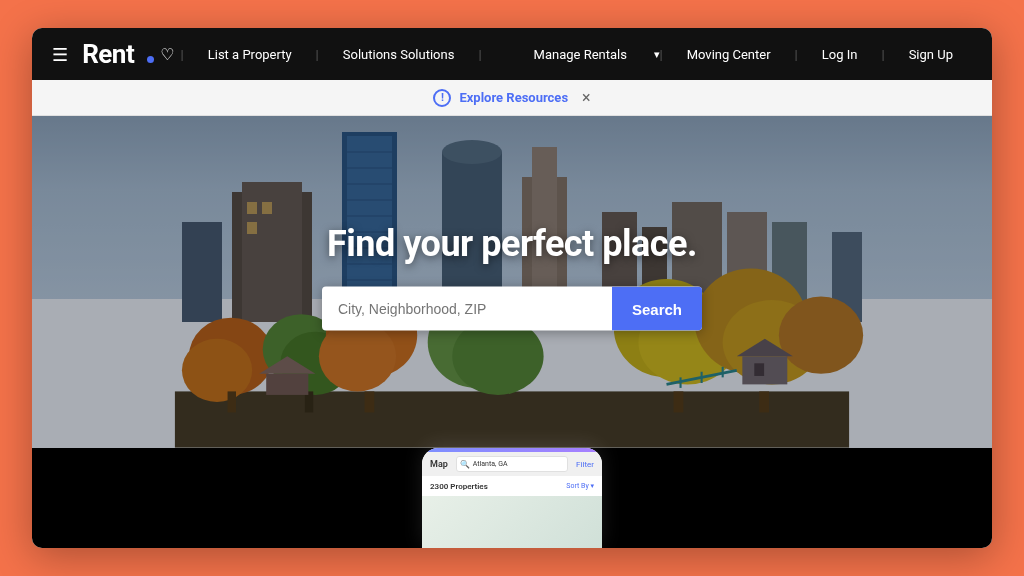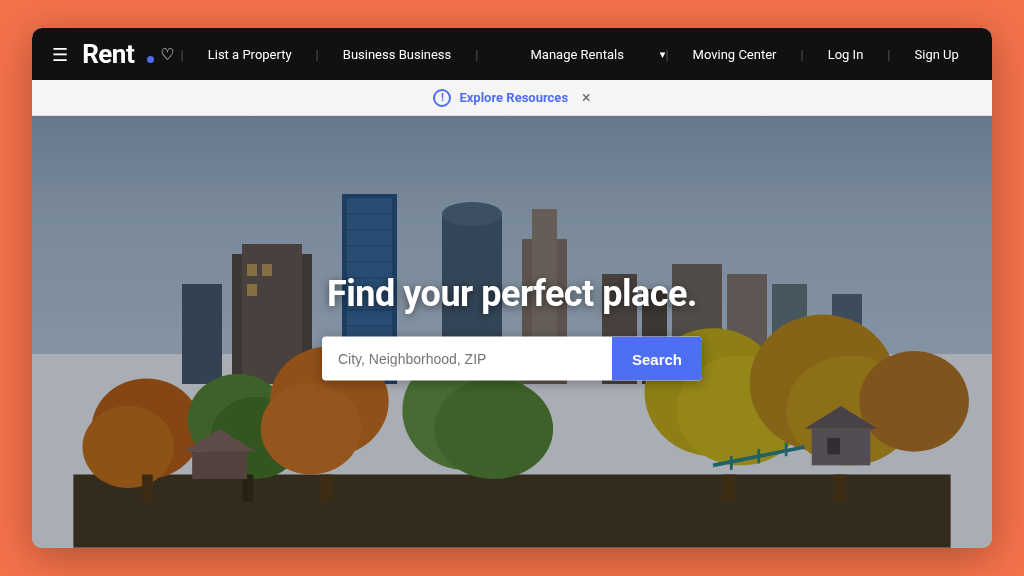--- a/index.html
+++ b/index.html
@@ -99,21 +99,21 @@
     .nav-heart {
       color: #fff;
       font-size: 16px;
       cursor: pointer;
       padding: 0 6px;
     }
 
     .manage-rentals {
       display: flex;
       align-items: center;
-      gap: 12px;
+      gap: 3px;
       margin-left: 28px;
     }
 
     
     .announcement-bar {
       background: #f5f5f5;
       height: 36px;
       display: flex;
       align-items: center;
       justify-content: center;
@@ -354,21 +354,21 @@
         <span class="logo-text">Rent</span>
         <span class="logo-dot"></span>
       </div>
     </div>
 
     <div class="nav-right">
       <span class="nav-heart">♡</span>
       <span class="nav-separator">|</span>
       <a class="nav-item">List a Property</a>
       <span class="nav-separator">|</span>
-      <a class="nav-item">Business Business</a>
+      <a class="nav-item">Solutions Solutions</a>
       <span class="nav-separator">|</span>
       <div class="manage-rentals">
         <span class="nav-item">Manage Rentals</span>
         <span style="color:#fff;font-size:11px;">▾</span>
       </div>
       <span class="nav-separator">|</span>
       <a class="nav-item">Moving Center</a>
       <span class="nav-separator">|</span>
       <a class="nav-item">Log In</a>
       <span class="nav-separator">|</span>
@@ -473,14 +473,33 @@
 
     <div class="hero-content">
       <h1 class="hero-title">Find your perfect place.</h1>
       <div class="search-bar">
         <input class="search-input" type="text" placeholder="City, Neighborhood, ZIP" style="">
         <button class="search-button">Search</button>
       </div>
     </div>
   </div>
 
+  <div class="black-section">
+
+    <div class="phone-mockup">
+      <div class="phone-top-accent"></div>
+      <div class="phone-bar">
+        <span class="phone-bar-text-map">Map</span>
+        <div class="phone-search-bar">
+          <span class="phone-search-icon">🔍</span>
+          <span class="phone-search-text">Atlanta, GA</span>
+        </div>
+        <span class="phone-filter">Filter</span>
+      </div>
+      <div class="phone-results-bar">
+        <span class="phone-count">2300 Properties</span>
+        <span class="phone-sortby">Sort By ▾</span>
+      </div>
+      <div class="phone-map-area"></div>
+    </div>
+  </div>
 
 </div>
 
 </body></html>

